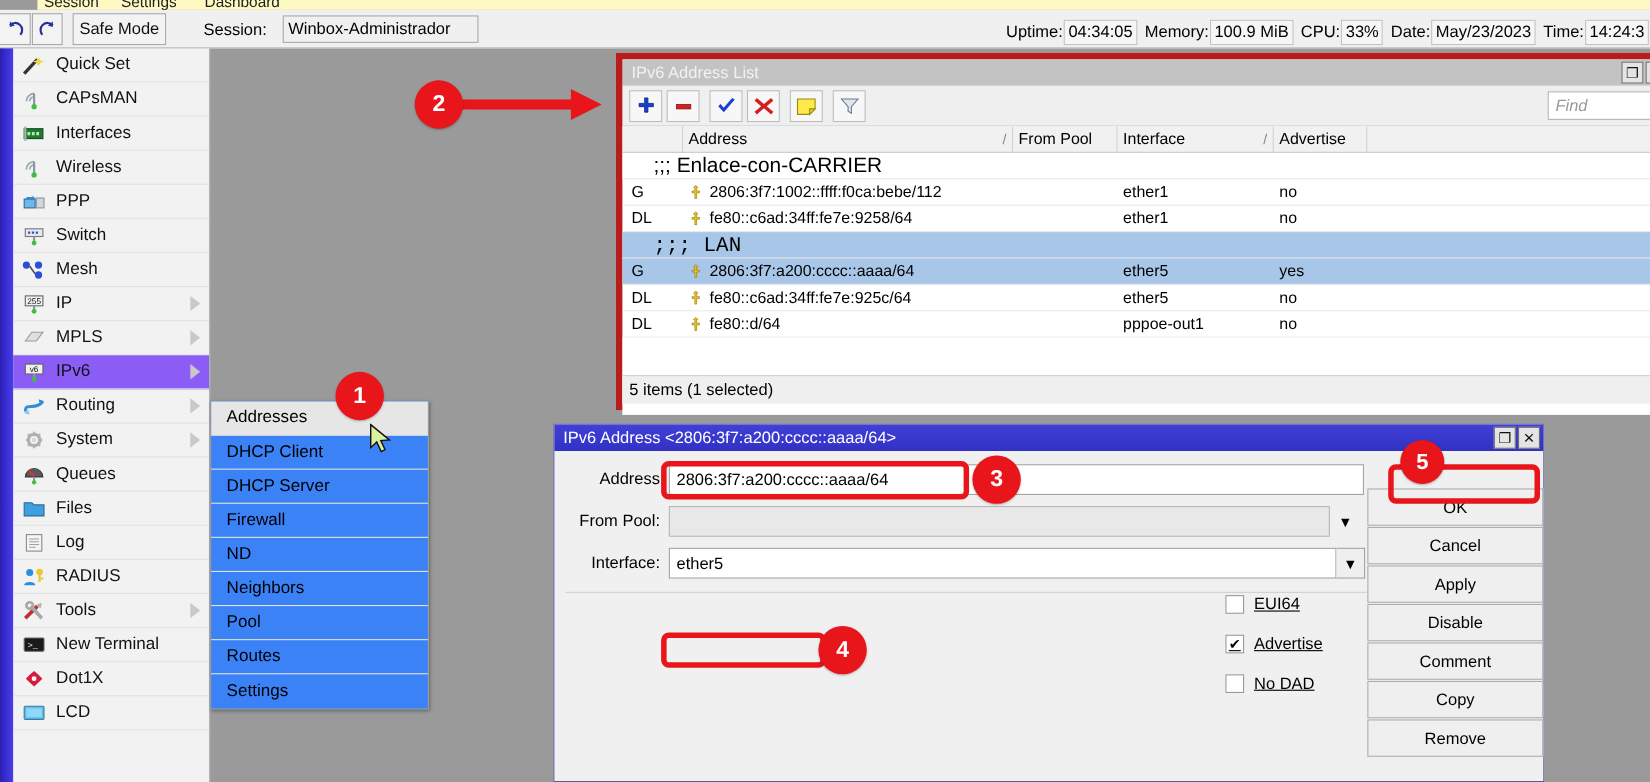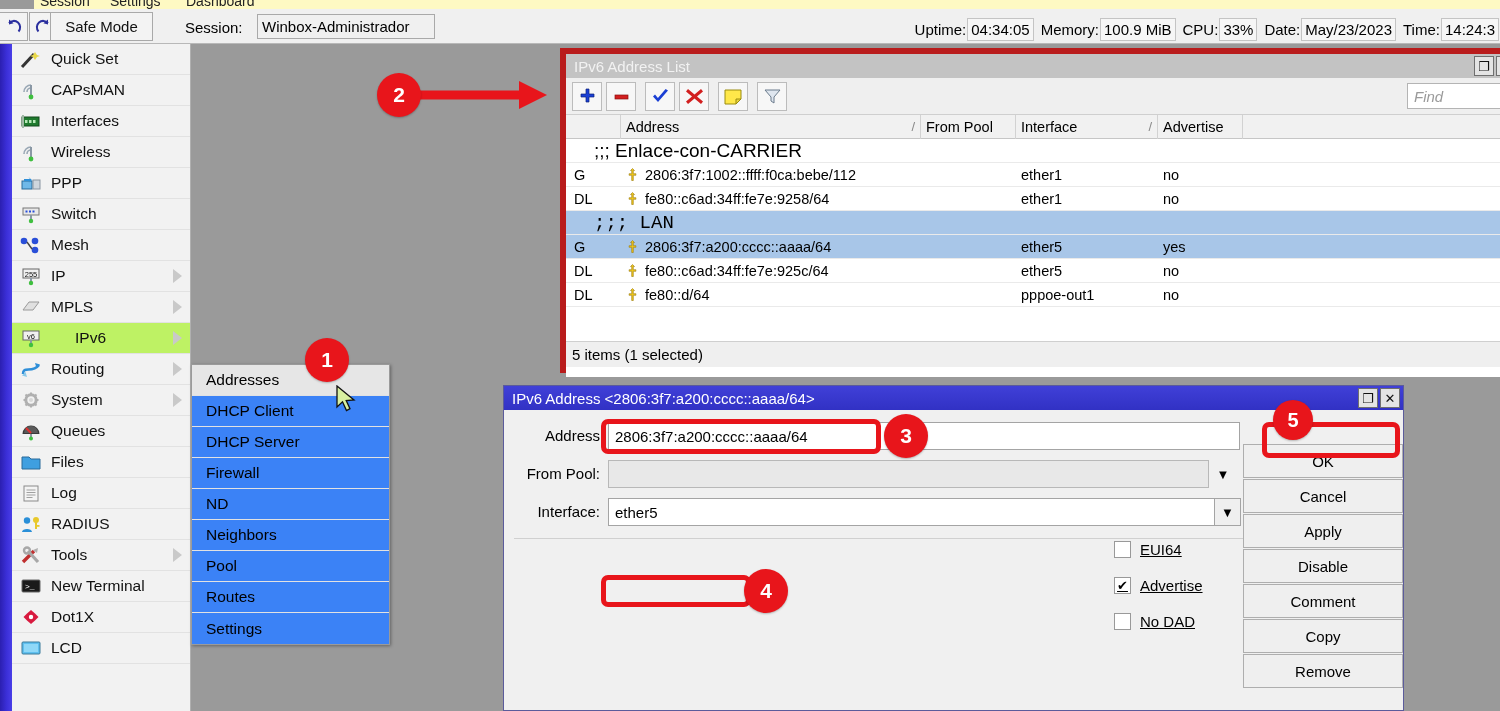--- a/index.html
+++ b/index.html
@@ -30,21 +30,21 @@
     background: #f0f0f0; border-bottom: 1px solid #b8b8b8;
   }
   .tbtn {
     position: absolute; top: 3px; height: 29px;
     background: #f3f3f3; border: 1px solid #a9a9a9;
     display: flex; align-items: center; justify-content: center;
     font-size: 15px; color: #111;
   }
   #undo-btn { left: 0px; width: 28px; border-left: none;}
   #redo-btn { left: 29px; width: 28px; }
-  #safemode-btn { left: 50px; width: 103px; }
+  #safemode-btn { left: 66px; width: 85px; }
   .sess-label {
     position: absolute; left: 185px; top: 10px; font-size: 15px;
   }
   .sess-value {
     position: absolute; left: 257px; top: 5px; width: 178px; height: 25px;
     background: #f0f0f0; border: 1px solid #a9a9a9;
     display: flex; align-items: center; padding-left: 4px; font-size: 15px;
   }
   .status-strip {
     position: absolute; top: 8px; right: 0px; height: 24px;
@@ -81,21 +81,21 @@
     margin-right: 7px;
   }
   .sb-item .lbl { font-size: 15.5px; color: #111; }
   .sb-item .arrow {
     position: absolute; right: 8px; top: 8px;
     width: 0; height: 0;
     border-left: 9px solid #c9c9c9;
     border-top: 7px solid transparent;
     border-bottom: 7px solid transparent;
   }
-  .sb-item.is-open { background: #bef264; gap: 24px; }
+  .sb-item.is-open { background: #8b5cf6; }
 
   
   .submenu {
     position: absolute; left: 191px; top: 364px; width: 199px;
     background: #3b82f6; border: 1px solid #9a9a9a;
     box-shadow: 1px 1px 3px rgba(0,0,0,.35);
     z-index: 30;
   }
   .sm-item {
     height: 31px; display: flex; align-items: center;

